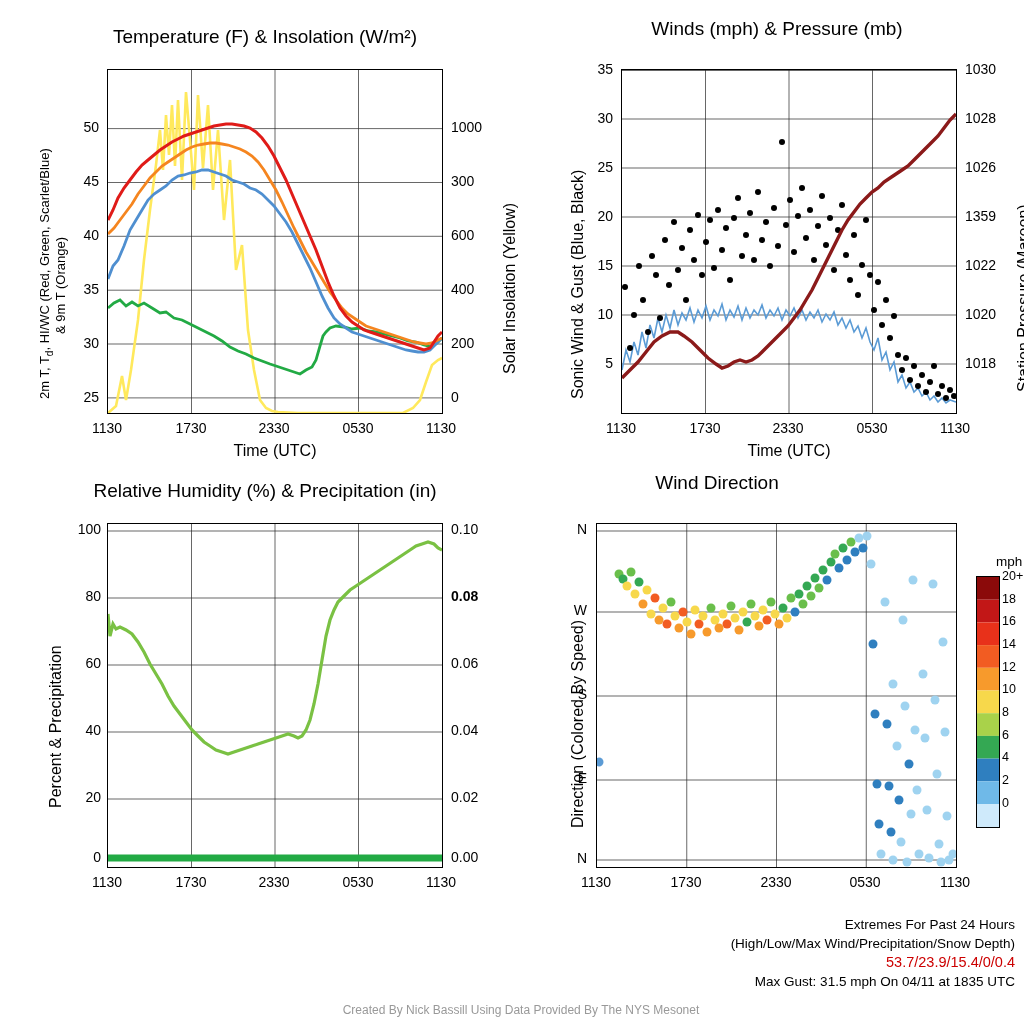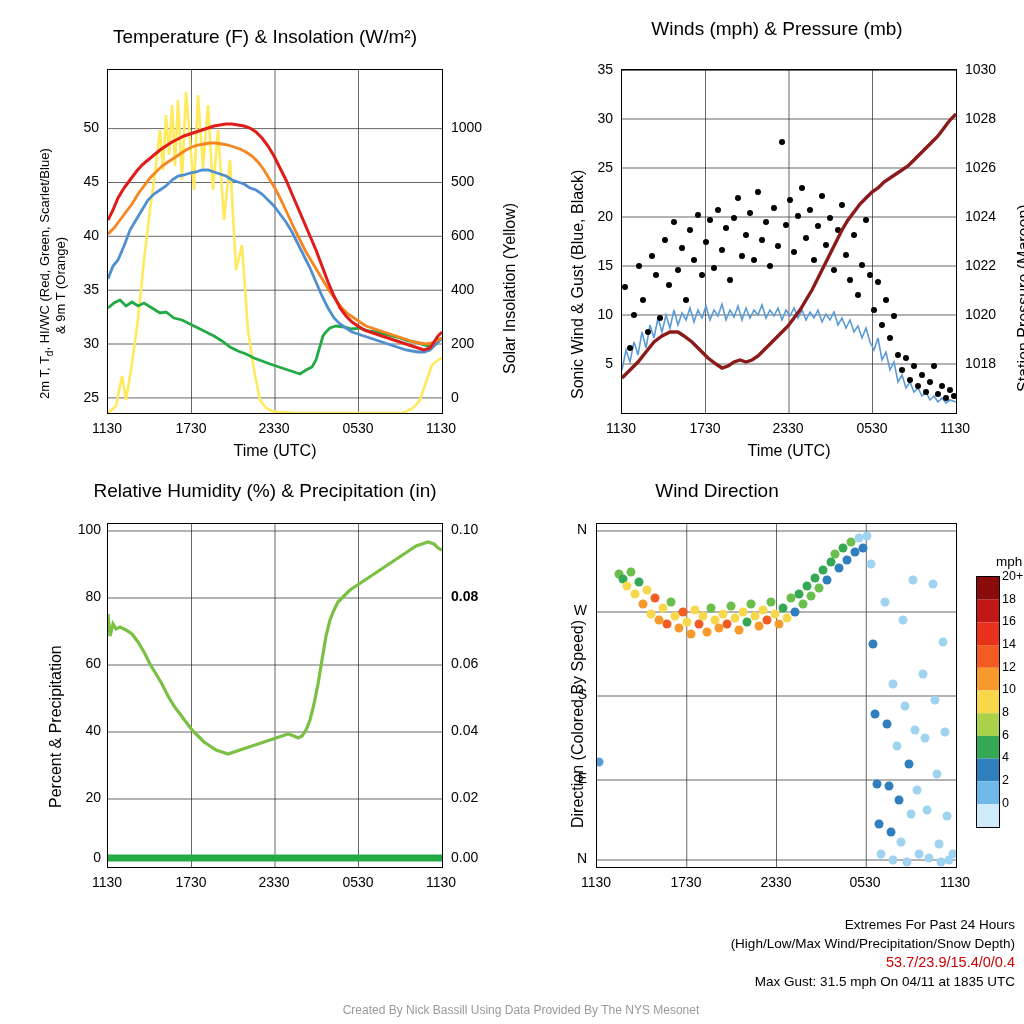--- a/index.html
+++ b/index.html
@@ -65,21 +65,21 @@
     </div>
 
     <div class="tickL" style="left:56px;top:105px;width:34px;">50</div>
     <div class="tickL" style="left:56px;top:159px;width:34px;">45</div>
     <div class="tickL" style="left:56px;top:213px;width:34px;">40</div>
     <div class="tickL" style="left:56px;top:267px;width:34px;">35</div>
     <div class="tickL" style="left:56px;top:321px;width:34px;">30</div>
     <div class="tickL" style="left:56px;top:375px;width:34px;">25</div>
 
     <div class="tickR" style="left:442px;top:105px;width:44px;">1000</div>
-    <div class="tickR" style="left:442px;top:159px;width:44px;">500</div>
+    <div class="tickR" style="left:442px;top:159px;width:44px;">300</div>
     <div class="tickR" style="left:442px;top:213px;width:44px;">600</div>
     <div class="tickR" style="left:442px;top:267px;width:44px;">400</div>
     <div class="tickR" style="left:442px;top:321px;width:44px;">200</div>
     <div class="tickR" style="left:442px;top:375px;width:44px;">0</div>
 
     <div class="tickX" style="left:72px;top:406px;width:52px;">1130</div>
     <div class="tickX" style="left:156px;top:406px;width:52px;">1730</div>
     <div class="tickX" style="left:239px;top:406px;width:52px;">2330</div>
     <div class="tickX" style="left:323px;top:406px;width:52px;">0530</div>
     <div class="tickX" style="left:406px;top:406px;width:52px;">1130</div>
@@ -202,21 +202,21 @@
     <div class="tickL" style="left:58px;top:96px;width:34px;">30</div>
     <div class="tickL" style="left:58px;top:145px;width:34px;">25</div>
     <div class="tickL" style="left:58px;top:194px;width:34px;">20</div>
     <div class="tickL" style="left:58px;top:243px;width:34px;">15</div>
     <div class="tickL" style="left:58px;top:292px;width:34px;">10</div>
     <div class="tickL" style="left:58px;top:341px;width:34px;">5</div>
 
     <div class="tickR" style="left:444px;top:47px;width:50px;">1030</div>
     <div class="tickR" style="left:444px;top:96px;width:50px;">1028</div>
     <div class="tickR" style="left:444px;top:145px;width:50px;">1026</div>
-    <div class="tickR" style="left:444px;top:194px;width:50px;">1024</div>
+    <div class="tickR" style="left:444px;top:194px;width:50px;">1359</div>
     <div class="tickR" style="left:444px;top:243px;width:50px;">1022</div>
     <div class="tickR" style="left:444px;top:292px;width:50px;">1020</div>
     <div class="tickR" style="left:444px;top:341px;width:50px;">1018</div>
 
     <div class="tickX" style="left:74px;top:406px;width:52px;">1130</div>
     <div class="tickX" style="left:158px;top:406px;width:52px;">1730</div>
     <div class="tickX" style="left:241px;top:406px;width:52px;">2330</div>
     <div class="tickX" style="left:325px;top:406px;width:52px;">0530</div>
     <div class="tickX" style="left:408px;top:406px;width:52px;">1130</div>
     <div class="xlab" style="left:100px;top:428px;width:336px;">Time (UTC)</div>
@@ -261,21 +261,21 @@
     <div class="tickR" style="left:442px;top:381px;width:50px;">0.00</div>
 
     <div class="tickX" style="left:72px;top:406px;width:52px;">1130</div>
     <div class="tickX" style="left:156px;top:406px;width:52px;">1730</div>
     <div class="tickX" style="left:239px;top:406px;width:52px;">2330</div>
     <div class="tickX" style="left:323px;top:406px;width:52px;">0530</div>
     <div class="tickX" style="left:406px;top:406px;width:52px;">1130</div>
   </div>
 
   <div class="panel" style="left:512px;top:468px;width:512px;height:440px;">
-    <div class="ptitle" style="top:12px;left:-60px;">Wind Direction</div>
+    <div class="ptitle" style="top:4px;left:-60px;">Wind Direction</div>
     <div class="ylab big" style="left:48px;top:360px;transform:rotate(-90deg);">Direction (Colored By Speed)</div>
 
     <div class="plot" style="left:75px;top:55px;width:361px;height:345px;">
       <svg width="359" height="343" viewBox="0 0 359 343">
         <g stroke="#000" stroke-width="0.7" opacity="0.85">
           <line x1="89.75" y1="0" x2="89.75" y2="343"></line>
           <line x1="179.5" y1="0" x2="179.5" y2="343"></line>
           <line x1="269.25" y1="0" x2="269.25" y2="343"></line>
           <line x1="0" y1="7" x2="359" y2="7"></line>
           <line x1="0" y1="88" x2="359" y2="88"></line>

